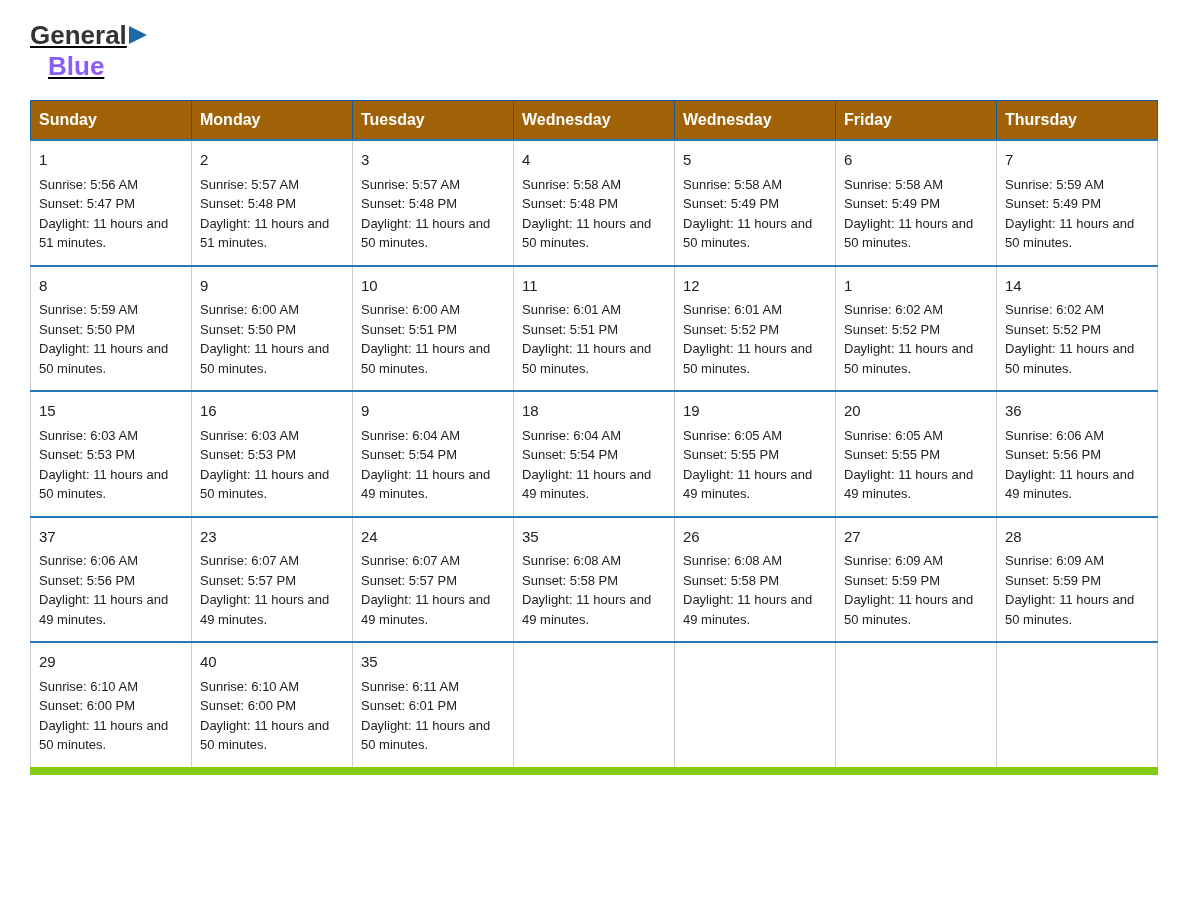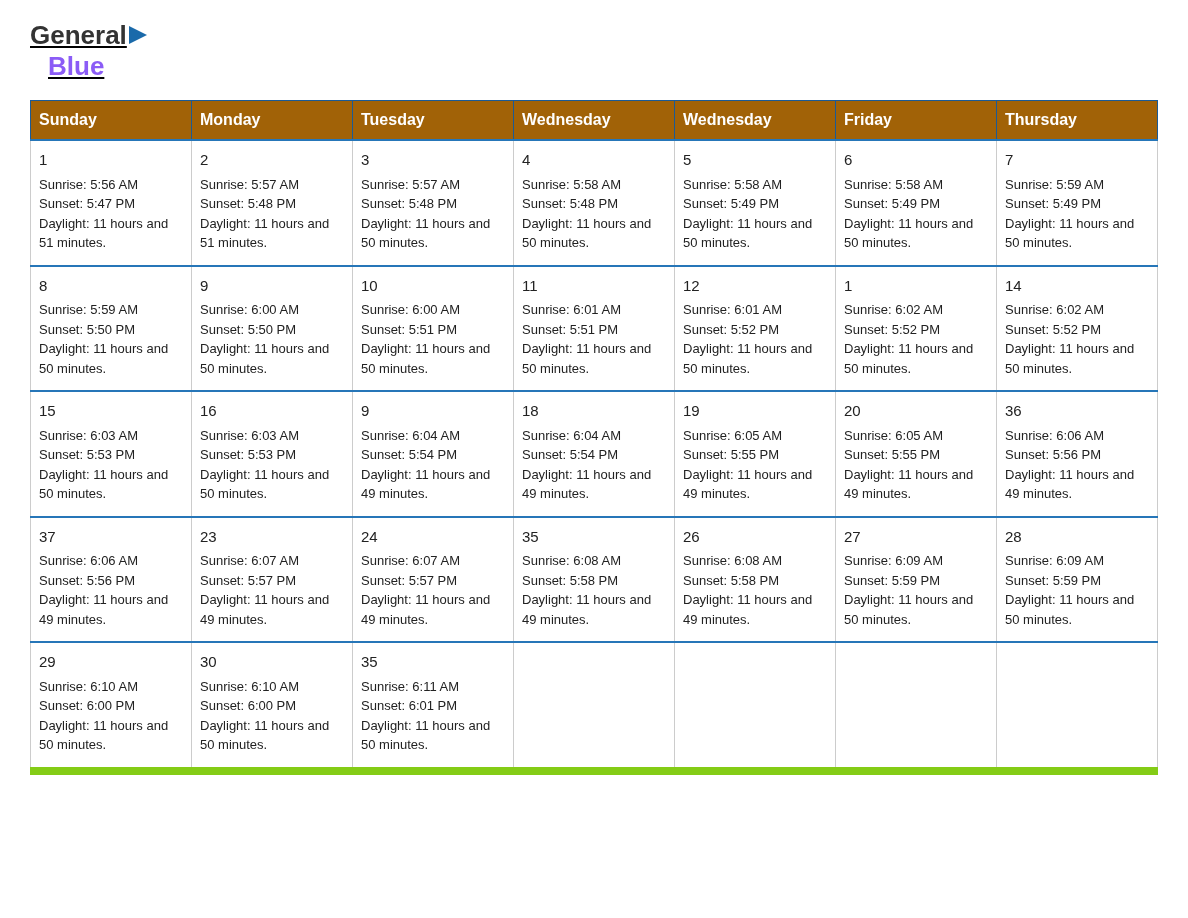--- a/index.html
+++ b/index.html
@@ -163,21 +163,21 @@
         <td><span class="day-num">37</span><span>Sunrise: 6:06 AM</span><br><span>Sunset: 5:56 PM</span><br><span>Daylight: 11 hours and 49 minutes.</span></td>
         <td><span class="day-num">23</span><span>Sunrise: 6:07 AM</span><br><span>Sunset: 5:57 PM</span><br><span>Daylight: 11 hours and 49 minutes.</span></td>
         <td><span class="day-num">24</span><span>Sunrise: 6:07 AM</span><br><span>Sunset: 5:57 PM</span><br><span>Daylight: 11 hours and 49 minutes.</span></td>
         <td><span class="day-num">35</span><span>Sunrise: 6:08 AM</span><br><span>Sunset: 5:58 PM</span><br><span>Daylight: 11 hours and 49 minutes.</span></td>
         <td><span class="day-num">26</span><span>Sunrise: 6:08 AM</span><br><span>Sunset: 5:58 PM</span><br><span>Daylight: 11 hours and 49 minutes.</span></td>
         <td><span class="day-num">27</span><span>Sunrise: 6:09 AM</span><br><span>Sunset: 5:59 PM</span><br><span>Daylight: 11 hours and 50 minutes.</span></td>
         <td><span class="day-num">28</span><span>Sunrise: 6:09 AM</span><br><span>Sunset: 5:59 PM</span><br><span>Daylight: 11 hours and 50 minutes.</span></td>
       </tr>
       <tr>
         <td><span class="day-num">29</span><span>Sunrise: 6:10 AM</span><br><span>Sunset: 6:00 PM</span><br><span>Daylight: 11 hours and 50 minutes.</span></td>
-        <td><span class="day-num">30</span><span>Sunrise: 6:10 AM</span><br><span>Sunset: 6:00 PM</span><br><span>Daylight: 11 hours and 50 minutes.</span></td>
+        <td><span class="day-num">40</span><span>Sunrise: 6:10 AM</span><br><span>Sunset: 6:00 PM</span><br><span>Daylight: 11 hours and 50 minutes.</span></td>
         <td><span class="day-num">35</span><span>Sunrise: 6:11 AM</span><br><span>Sunset: 6:01 PM</span><br><span>Daylight: 11 hours and 50 minutes.</span></td>
         <td class="empty"></td>
         <td class="empty"></td>
         <td class="empty"></td>
         <td class="empty"></td>
       </tr>
     </tbody>
 </table>
 
 </body></html>

